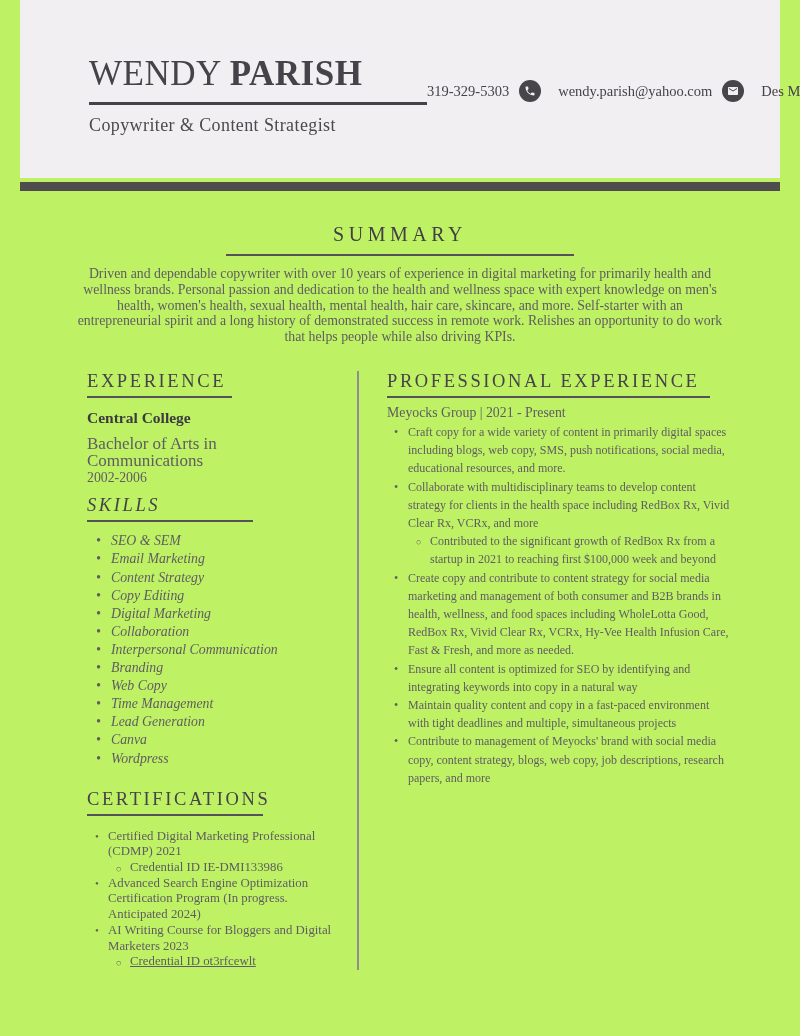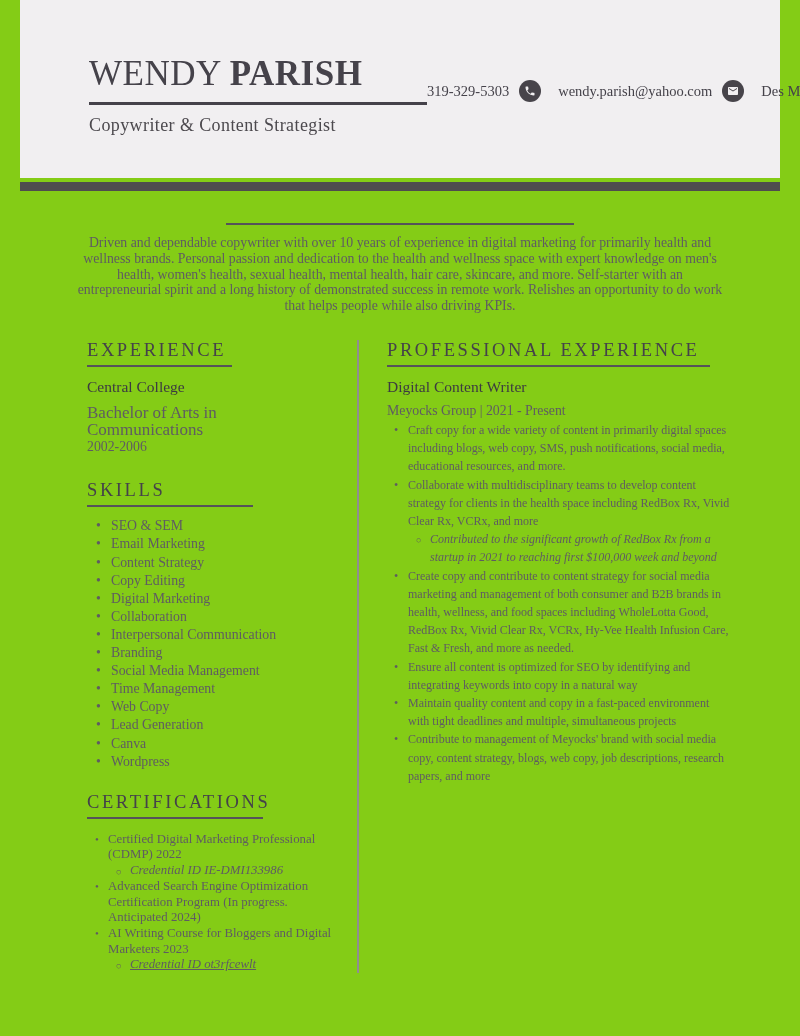--- a/index.html
+++ b/index.html
@@ -1,17 +1,17 @@
 <!DOCTYPE html>
 <html><head>
 <meta charset="utf-8">
 <style>
   html,body { margin:0; padding:0; background:#ffffff; }
   body { width:800px; height:1036px; font-family:"Liberation Serif", serif; }
-  .page { position:relative; width:800px; height:1036px; overflow:hidden; background:#84cc16; }
+  .page { position:relative; width:800px; height:1036px; overflow:hidden; background:#bef264; }
 
   
   .header {
     margin:0 20px; width:760px; height:178px; box-sizing:border-box;
     background:#f1eff1; display:flex; justify-content:space-between; align-items:center;
   }
   .name-block { margin-left:69px; padding-top:14px; }
   .name { font-size:35px; color:#45424a; letter-spacing:0.5px; line-height:1; white-space:nowrap; }
   .name .first { font-weight:400; }
   .name .last  { font-weight:700; margin-left:8px; }
@@ -50,25 +50,25 @@
   h3.col-heading {
     font-size:18.5px; font-weight:400; color:#45424a; letter-spacing:2.6px;
     margin:0; white-space:nowrap;
   }
   .h-underline { height:2px; background:#55525a; margin-top:4px; }
   .u-edu   { width:145px; }
   .u-skill { width:166px; }
   .u-cert  { width:176px; }
   .u-prof  { width:323px; }
 
-  .school, .job-title { margin-top:11px; font-size:15.5px; font-weight:400; color:#3c3a41; }
+  .school, .job-title { margin-top:11px; font-size:15.5px; font-weight:700; color:#3c3a41; }
   .degree { margin-top:9px; font-size:17px; line-height:16.8px; color:#5f5c62; }
   .years  { font-size:13.8px; line-height:16.8px; color:#5f5c62; }
 
-  .skills-section { margin-top:25px; }
+  .skills-section { margin-top:9px;font-style:italic; }
   .cert-section   { margin-top:21px; }
 
   ul.bullet-list { list-style:none; margin:10px 0 0; padding:0 0 0 24px; }
   ul.bullet-list > li {
     position:relative; font-size:13.8px; line-height:18.1px; color:#5f5c62;
   }
   ul.bullet-list > li::before {
     content:"\2022"; position:absolute; left:-15px; color:#5f5c62;
   }
 
@@ -78,21 +78,21 @@
   ul.cert-list > li::before { content:"\2022"; position:absolute; left:-13px; font-size:11px; color:#5f5c62; }
 
   
   .company { margin-top:7px; font-size:13.8px; color:#5f5c62; }
   ul.exp-list { list-style:none; margin:2px 0 0; padding:0 0 0 21px; }
   ul.exp-list > li { position:relative; font-size:12px; line-height:18.2px; color:#5f5c62; }
   ul.exp-list > li::before { content:"\2022"; position:absolute; left:-14px; color:#5f5c62; }
 
   
   ul.sub-list { list-style:none; margin:0; padding:0 0 0 22px; }
-  ul.sub-list > li { position:relative;font-style:italic; }
+  ul.sub-list > li { position:relative; }
   ul.sub-list > li::before {
     content:"\25CB"; position:absolute; left:-14px; font-size:0.75em; top:1px; color:#5f5c62;
   }
   ul.sub-list > li.underlined { text-decoration:underline; }
 </style>
 </head>
 <body>
 
 <div class="page">
 
@@ -129,20 +129,21 @@
               <path d="M10 20v-6h4v6h5v-8h3L12 3 2 12h3v8z"></path>
             </svg>
         </span>
       </div>
     </div>
   </div>
 
   <div class="bar"></div>
 
   <div class="summary">
+    <h2 class="sec-heading">SUMMARY</h2>
     <div class="summary-underline"></div>
     <p class="summary-text">Driven and dependable copywriter with over 10 years of experience in digital marketing for primarily health and wellness brands. Personal passion and dedication to the health and wellness space with expert knowledge on men's health, women's health, sexual health, mental health, hair care, skincare, and more. Self-starter with an entrepreneurial spirit and a long history of demonstrated success in remote work. Relishes an opportunity to do work that helps people while also driving KPIs.</p>
   </div>
 
   <div class="columns">
 
     <div class="col-left">
       <div>
         <h3 class="col-heading">EXPERIENCE</h3>
         <div class="h-underline u-edu"></div>
@@ -156,51 +157,49 @@
         <div class="h-underline u-skill"></div>
         <ul class="bullet-list">
             <li>SEO &amp; SEM</li>
             <li>Email Marketing</li>
             <li>Content Strategy</li>
             <li>Copy Editing</li>
             <li>Digital Marketing</li>
             <li>Collaboration</li>
             <li>Interpersonal Communication</li>
             <li>Branding</li>
-            <li>Social Media Management</li>
+            <li>Web Copy</li>
             <li>Time Management</li>
-            <li>Web Copy</li>
             <li>Lead Generation</li>
             <li>Canva</li>
             <li>Wordpress</li>
           </ul>
       </div>
 
       <div class="cert-section">
         <h3 class="col-heading">CERTIFICATIONS</h3>
         <div class="h-underline u-cert"></div>
         <ul class="cert-list">
-            <li><span>Certified Digital Marketing Professional (CDMP) 2022</span><ul class="sub-list">
+            <li><span>Certified Digital Marketing Professional (CDMP) 2021</span><ul class="sub-list">
                 <li>Credential ID IE-DMI133986</li>
               </ul></li>
             <li><span>Advanced Search Engine Optimization Certification Program (In progress. Anticipated 2024)</span></li>
             <li><span>AI Writing Course for Bloggers and Digital Marketers 2023</span><ul class="sub-list">
                 <li class="underlined">Credential ID ot3rfcewlt</li>
               </ul></li>
           </ul>
       </div>
     </div>
 
     <div class="col-divider"></div>
 
     <div class="col-right">
       <div>
         <h3 class="col-heading">PROFESSIONAL EXPERIENCE</h3>
         <div class="h-underline u-prof"></div>
-        <div class="job-title">Digital Content Writer</div>
         <div class="company">Meyocks Group | 2021 - Present</div>
         <ul class="exp-list">
             <li><span>Craft copy for a wide variety of content in primarily digital spaces including blogs, web copy, SMS, push notifications, social media, educational resources, and more.</span></li>
             <li><span>Collaborate with multidisciplinary teams to develop content strategy for clients in the health space including RedBox Rx, Vivid Clear Rx, VCRx, and more</span><ul class="sub-list">
                 <li>Contributed to the significant growth of RedBox Rx from a startup in 2021 to reaching first $100,000 week and beyond</li>
               </ul></li>
             <li><span>Create copy and contribute to content strategy for social media marketing and management of both consumer and B2B brands in health, wellness, and food spaces including WholeLotta Good, RedBox Rx, Vivid Clear Rx, VCRx, Hy-Vee Health Infusion Care, Fast &amp; Fresh, and more as needed.</span></li>
             <li><span>Ensure all content is optimized for SEO by identifying and integrating keywords into copy in a natural way</span></li>
             <li><span>Maintain quality content and copy in a fast-paced environment with tight deadlines and multiple, simultaneous projects</span></li>
             <li><span>Contribute to management of Meyocks' brand with social media copy, content strategy, blogs, web copy, job descriptions, research papers, and more</span></li>

